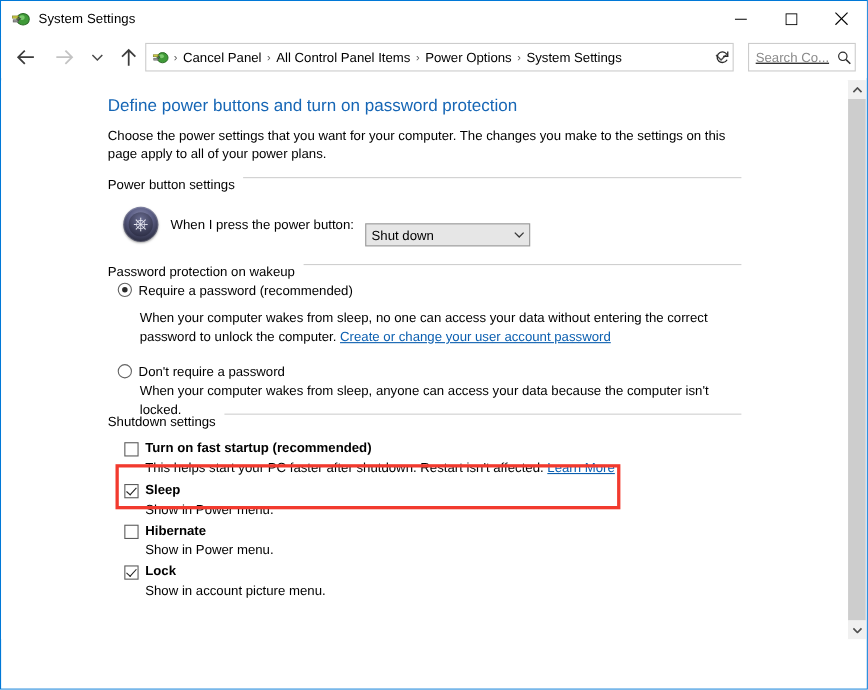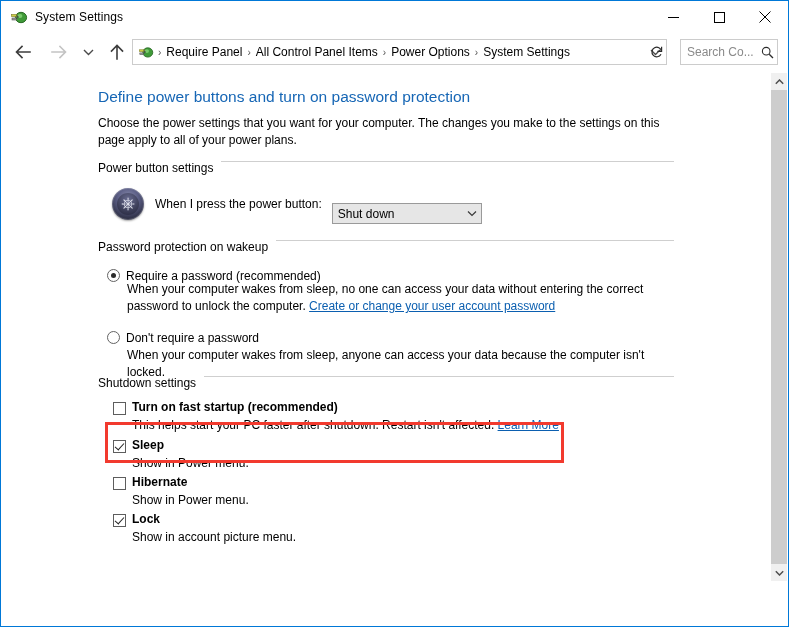--- a/index.html
+++ b/index.html
@@ -129,20 +129,21 @@
   #searchbox {
     position: absolute;
     left: 679px; top: 38px;
     width: 98px; height: 26px;
     box-sizing: border-box;
     border: 1px solid #cccccc;
     background: #ffffff;
     display: flex;
     align-items: center;
     padding-left: 6px;
+    text-decoration: underline;
   }
   #search-placeholder {
     font-size: 12px;
     color: #8a8a8a;
     flex: 1;
   }
   #search-icon-wrap {
     width: 20px;
     display: flex;
     align-items: center;
@@ -461,21 +462,21 @@
     <span id="addr-icon">
       <svg width="16" height="16" viewBox="0 0 18 18">
         <ellipse cx="11" cy="9.5" rx="5.6" ry="5.2" fill="#3f9a38" stroke="#2b6b26" stroke-width="1"></ellipse>
         <ellipse cx="10" cy="8" rx="2.4" ry="2.1" fill="#8fd97f" opacity="0.75"></ellipse>
         <rect x="1.5" y="6.5" width="5.5" height="2" fill="#cfcf45" stroke="#7a7a22" stroke-width="0.6"></rect>
         <rect x="2" y="10" width="4.5" height="2" fill="#9a9a9a" stroke="#5a5a5a" stroke-width="0.6"></rect>
         <path d="M6 7.5 L8.5 9 L6 10.8" fill="none" stroke="#444" stroke-width="1"></path>
       </svg>
     </span>
     <span class="crumb-sep">›</span>
-    <span class="crumb">Require Panel</span>
+    <span class="crumb">Cancel Panel</span>
     <span class="crumb-sep">›</span>
     <span class="crumb">All Control Panel Items</span>
     <span class="crumb-sep">›</span>
     <span class="crumb">Power Options</span>
     <span class="crumb-sep">›</span>
     <span class="crumb">System Settings</span>
     <span id="addr-dropdown">
       <svg width="11" height="8" viewBox="0 0 11 8">
           <path d="M1 2 L5.5 6.5 L10 2" fill="none" stroke="#4a4a4a" stroke-width="1.3"></path>
         </svg>
@@ -524,21 +525,21 @@
         </div>
       </div>
     </div>
 
     <div class="group" id="grp-password">
       <div class="group-header">
         <span class="glabel">Password protection on wakeup</span>
         <span class="gline"></span>
       </div>
 
-      <div class="radio-row" style="top:28px;">
+      <div class="radio-row" style="top:16px;">
         <span class="radio checked"></span>
         <span class="opt-text">Require a password (recommended)</span>
       </div>
       <div class="opt-desc" style="top:41px;">
         <span>When your computer wakes from sleep, no one can access your data without entering the correct password to unlock the computer. </span><a class="inline-link" href="#">Create or change your user account password</a>
       </div>
 
       <div class="radio-row" style="top:90px;">
         <span class="radio"></span>
         <span class="opt-text">Don't require a password</span>

